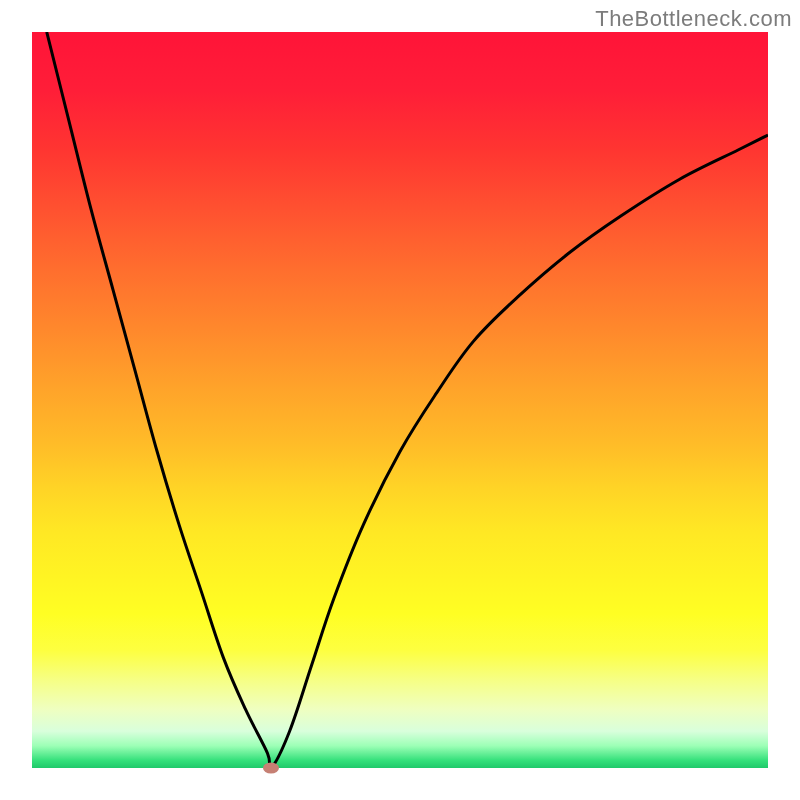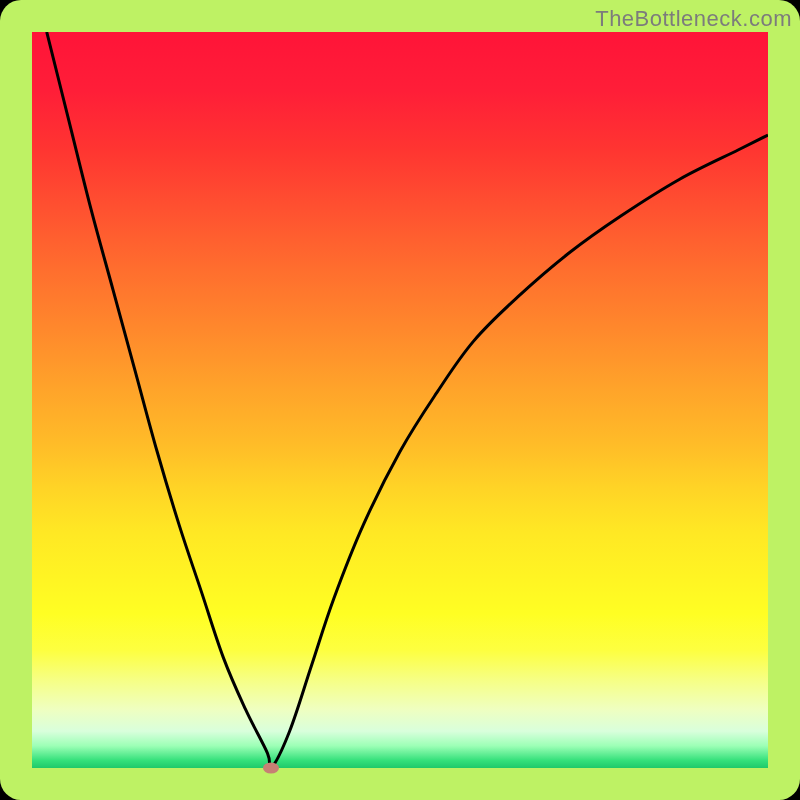--- a/index.html
+++ b/index.html
@@ -10,22 +10,21 @@
     background: #000;
     overflow: hidden;
     font-family: Arial, Helvetica, sans-serif;
   }
   .frame {
     position: absolute;
     left: 0;
     top: 0;
     width: 800px;
     height: 800px;
-    background: #bef264;
-    border-radius: 21px;
+    background: #ffffff;
   }
   .plot {
     position: absolute;
     left: 32px;
     top: 32px;
     width: 736px;
     height: 736px;
     background: linear-gradient(
       to bottom,
       #ff1438 0%,

